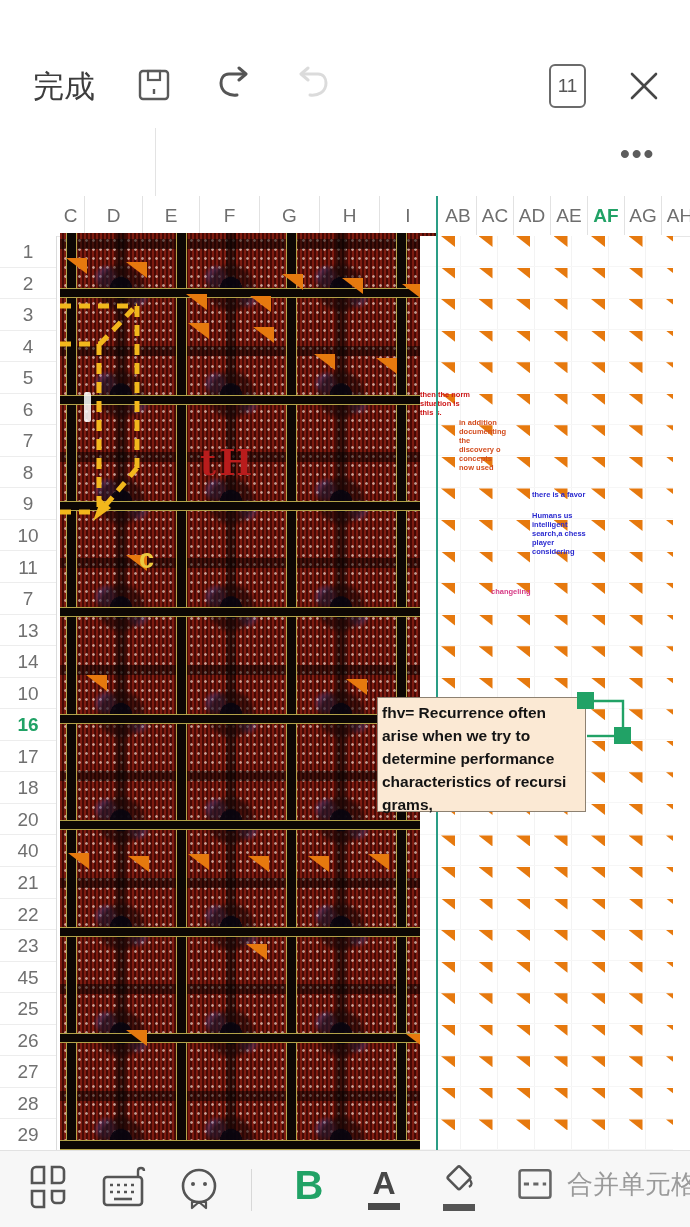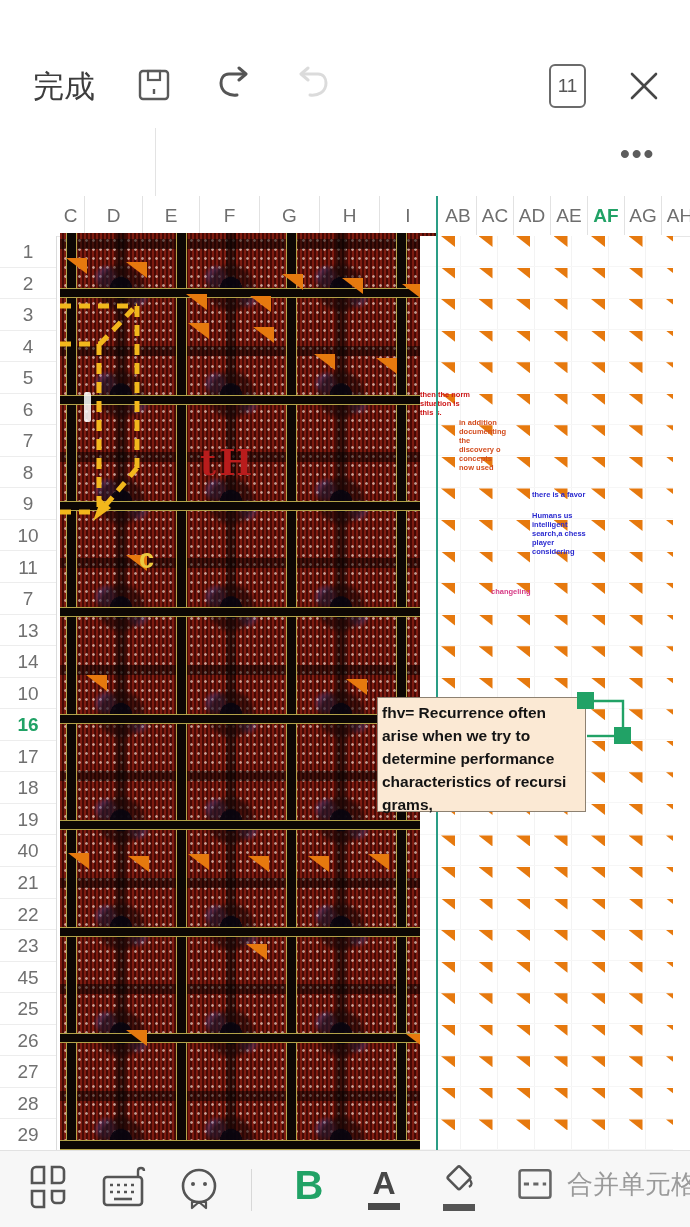--- a/index.html
+++ b/index.html
@@ -446,21 +446,21 @@
       <div class="rowcell" style="top: 252.4px; height: 31.55px; line-height: 31.55px;">9</div>
       <div class="rowcell" style="top: 283.95px; height: 31.55px; line-height: 31.55px;">10</div>
       <div class="rowcell" style="top: 315.5px; height: 31.55px; line-height: 31.55px;">11</div>
       <div class="rowcell" style="top: 347.05px; height: 31.55px; line-height: 31.55px;">7</div>
       <div class="rowcell" style="top: 378.6px; height: 31.55px; line-height: 31.55px;">13</div>
       <div class="rowcell" style="top: 410.15px; height: 31.55px; line-height: 31.55px;">14</div>
       <div class="rowcell" style="top: 441.7px; height: 31.55px; line-height: 31.55px;">10</div>
       <div class="rowcell active" style="top: 473.25px; height: 31.55px; line-height: 31.55px;">16</div>
       <div class="rowcell" style="top: 504.8px; height: 31.55px; line-height: 31.55px;">17</div>
       <div class="rowcell" style="top: 536.35px; height: 31.55px; line-height: 31.55px;">18</div>
-      <div class="rowcell" style="top: 567.9px; height: 31.55px; line-height: 31.55px;">19</div>
+      <div class="rowcell" style="top: 567.9px; height: 31.55px; line-height: 31.55px;">20</div>
       <div class="rowcell" style="top: 599.45px; height: 31.55px; line-height: 31.55px;">40</div>
       <div class="rowcell" style="top: 631px; height: 31.55px; line-height: 31.55px;">21</div>
       <div class="rowcell" style="top: 662.55px; height: 31.55px; line-height: 31.55px;">22</div>
       <div class="rowcell" style="top: 694.1px; height: 31.55px; line-height: 31.55px;">23</div>
       <div class="rowcell" style="top: 725.65px; height: 31.55px; line-height: 31.55px;">45</div>
       <div class="rowcell" style="top: 757.2px; height: 31.55px; line-height: 31.55px;">25</div>
       <div class="rowcell" style="top: 788.75px; height: 31.55px; line-height: 31.55px;">26</div>
       <div class="rowcell" style="top: 820.3px; height: 31.55px; line-height: 31.55px;">27</div>
       <div class="rowcell" style="top: 851.85px; height: 31.55px; line-height: 31.55px;">28</div>
       <div class="rowcell" style="top: 883.4px; height: 31.55px; line-height: 31.55px;">29</div>

